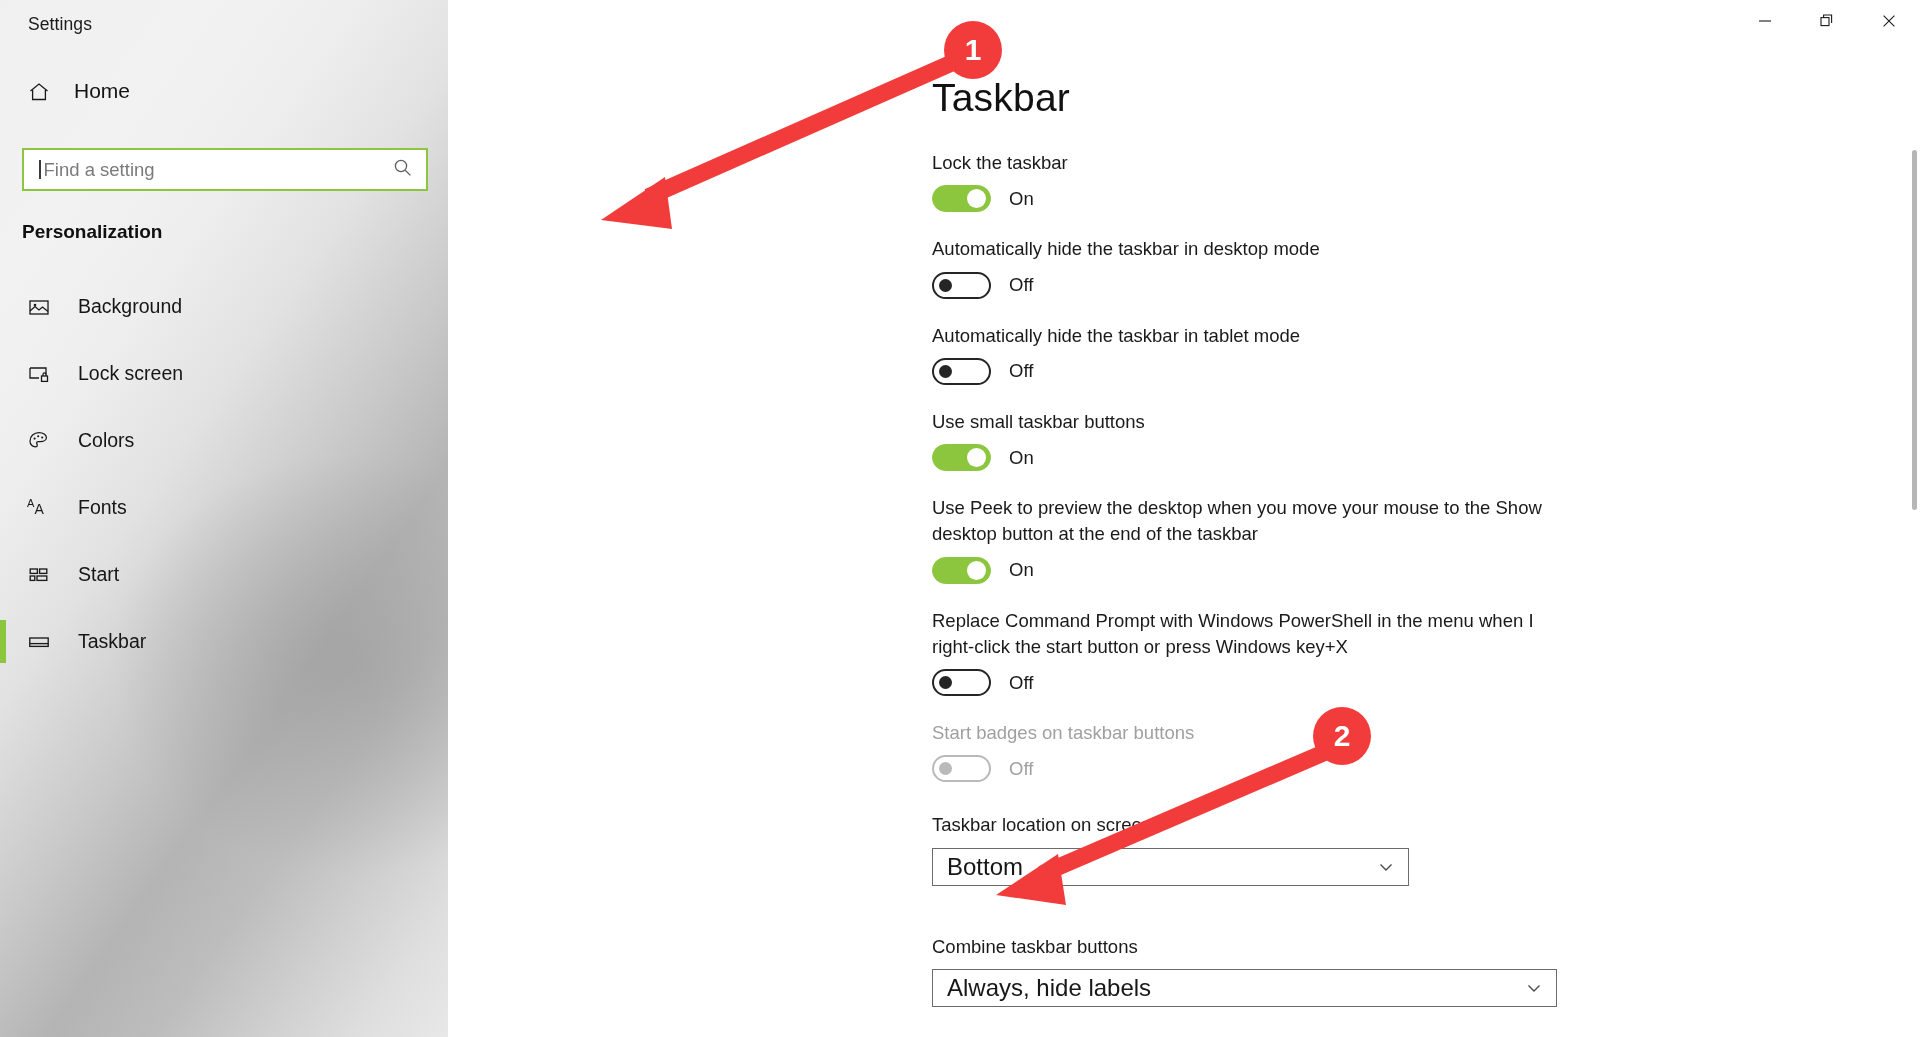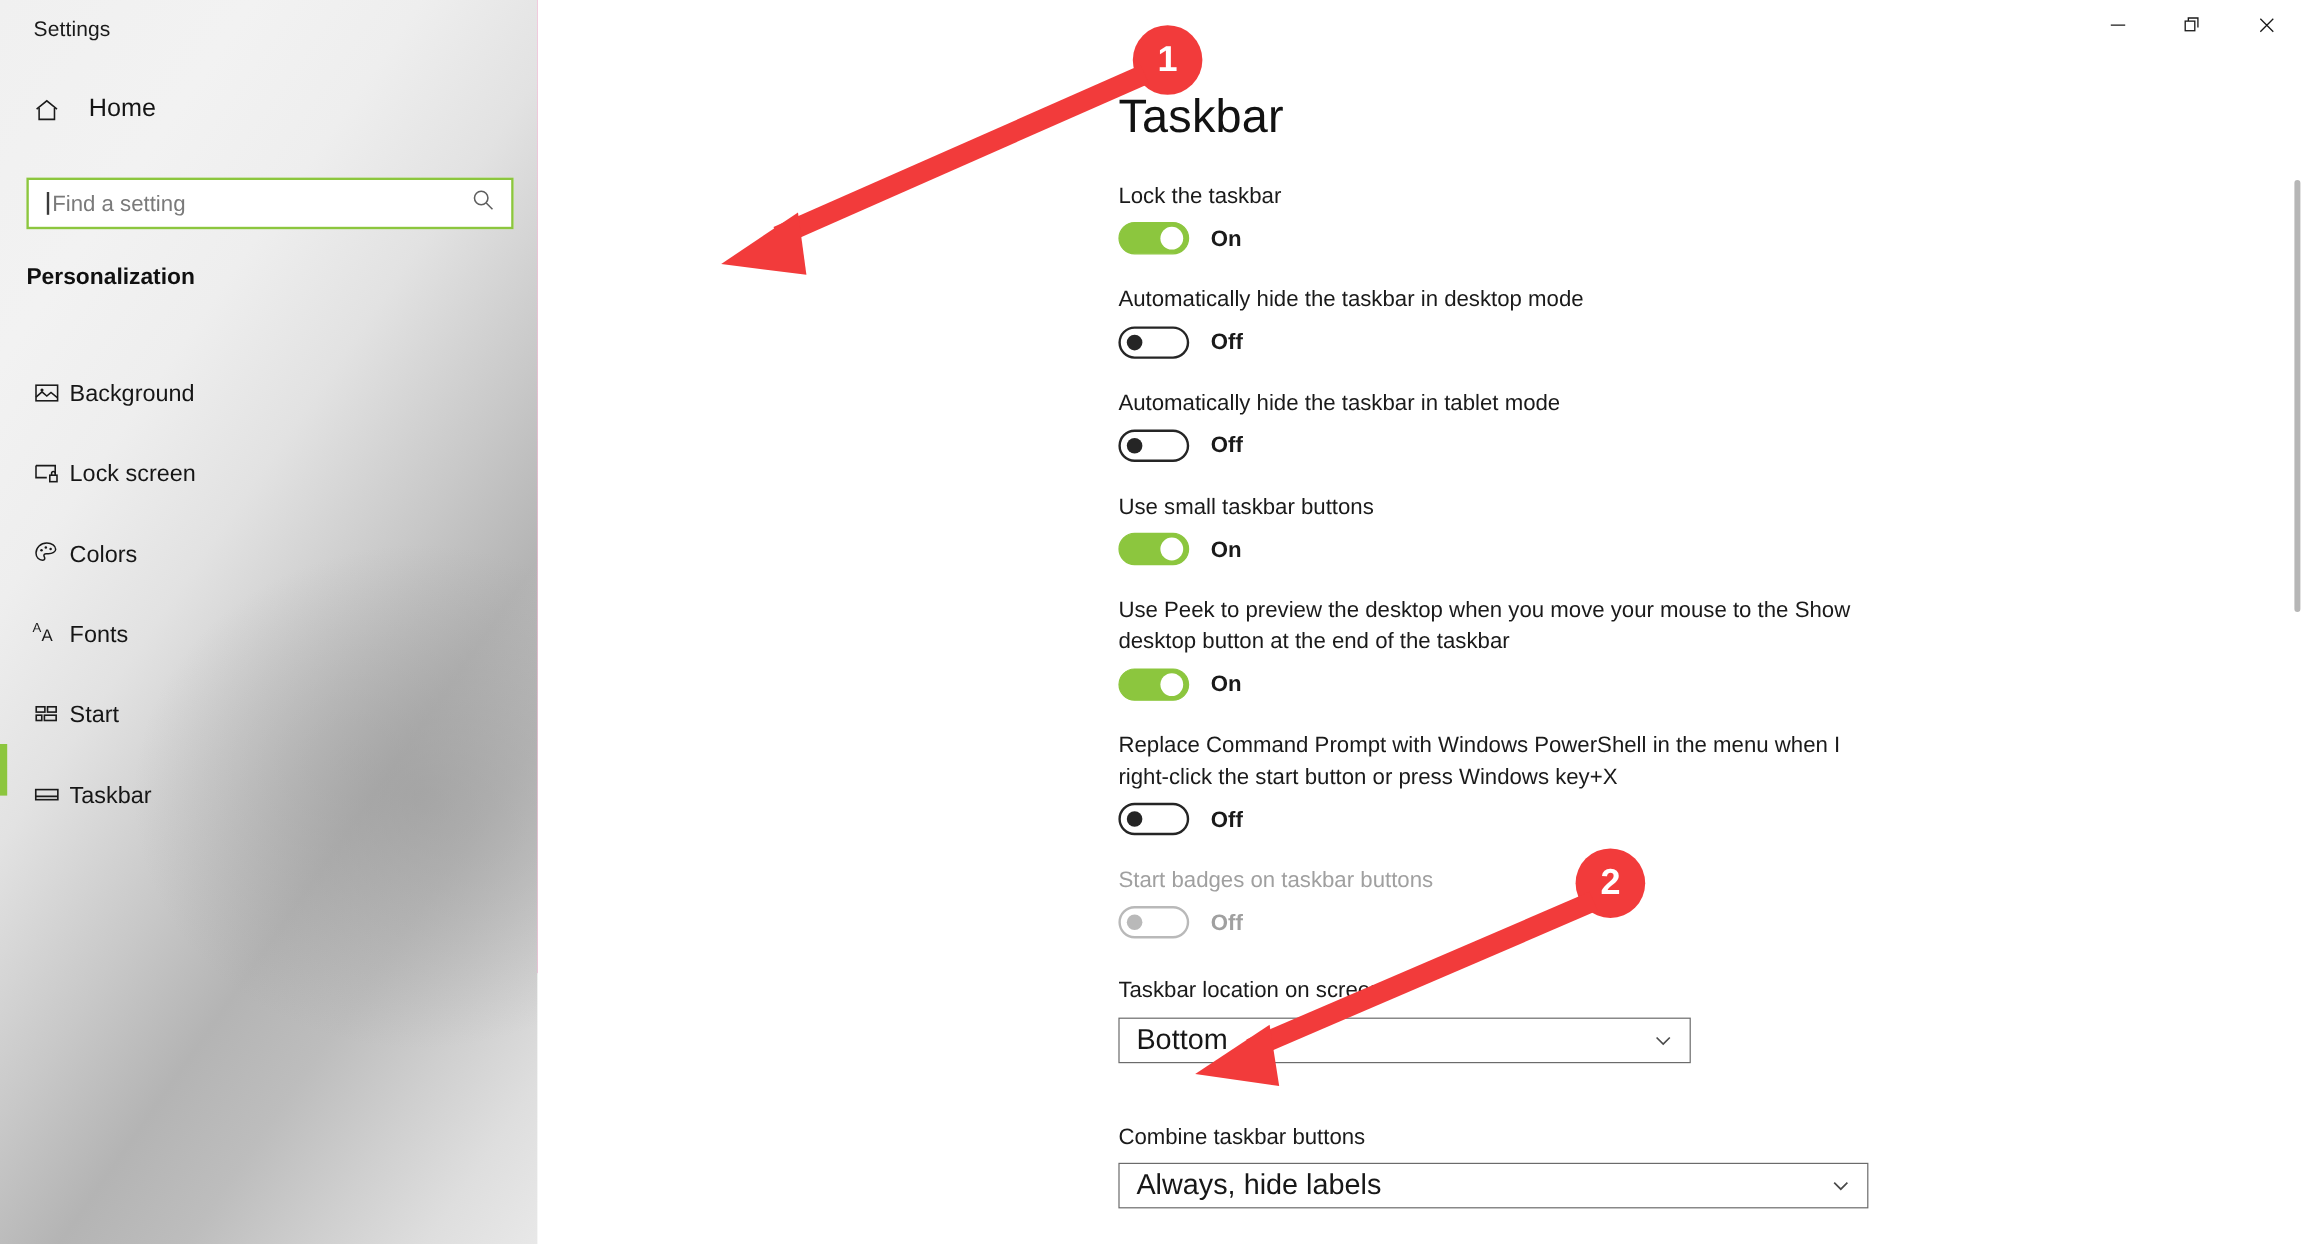--- a/index.html
+++ b/index.html
@@ -10,21 +10,21 @@
     overflow: hidden;
     font-family: "Liberation Sans", sans-serif;
     background: #ffffff;
   }
 
   #app {
     position: relative;
     width: 1920px;
     height: 811px;
     display: flex;
-    background: #ec4899;
+    background: #4d7c0f;
   }
 
   
   .sidebar {
     position: relative;
     width: 448px;
     height: 1037px;
     flex: 0 0 448px;
     background: linear-gradient(125deg,
         #f0f0f0 0%,
@@ -98,22 +98,22 @@
     margin: 30px 0 0 22px;
     font-size: 19px;
     font-weight: bold;
     color: #101010;
   }
 
   .nav { margin-top: 30px; }
   .nav-item {
     position: relative;
     display: flex;
-    align-items: flex-end;
-    gap: 6px;
+    align-items: center;
+    gap: 26px;
     height: 67px;
     padding-left: 26px;
     cursor: default;
   }
   .nav-item .nav-label { font-size: 19.5px; color: #161616; }
   .nav-item.selected::before {
     content: "";
     position: absolute;
     left: 0;
     top: 12px;
@@ -180,21 +180,20 @@
     margin-bottom: 9px;
   }
   .setting-label.disabled { color: #a0a0a0; }
 
   .setting-block { margin-bottom: 24px; }
 
   .toggle-row {
     display: flex;
     align-items: center;
     gap: 18px;
-    font-weight: bold;
   }
   .toggle {
     position: relative;
     width: 59px;
     height: 27px;
     border-radius: 14px;
     cursor: default;
     flex: 0 0 59px;
   }
   .toggle.on { background: #8cc63e; border: 1px solid #8cc63e; }

